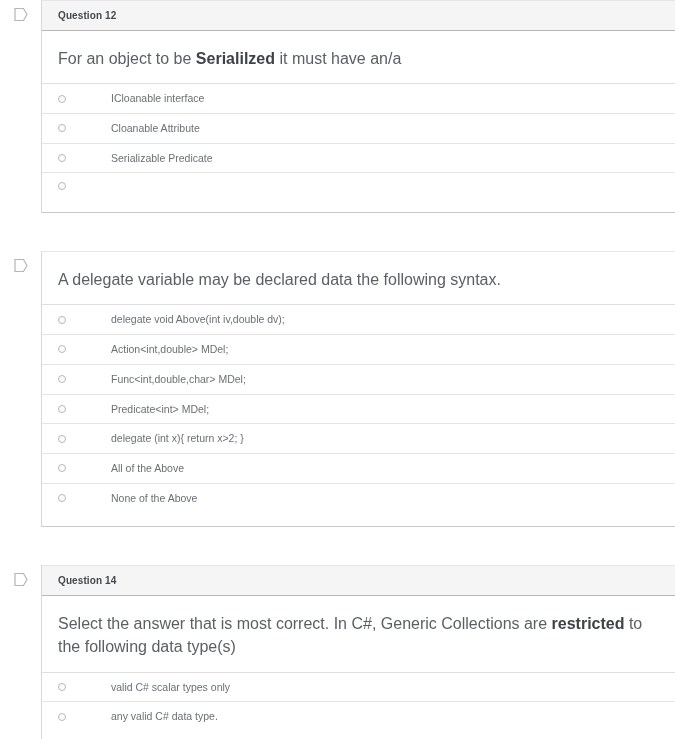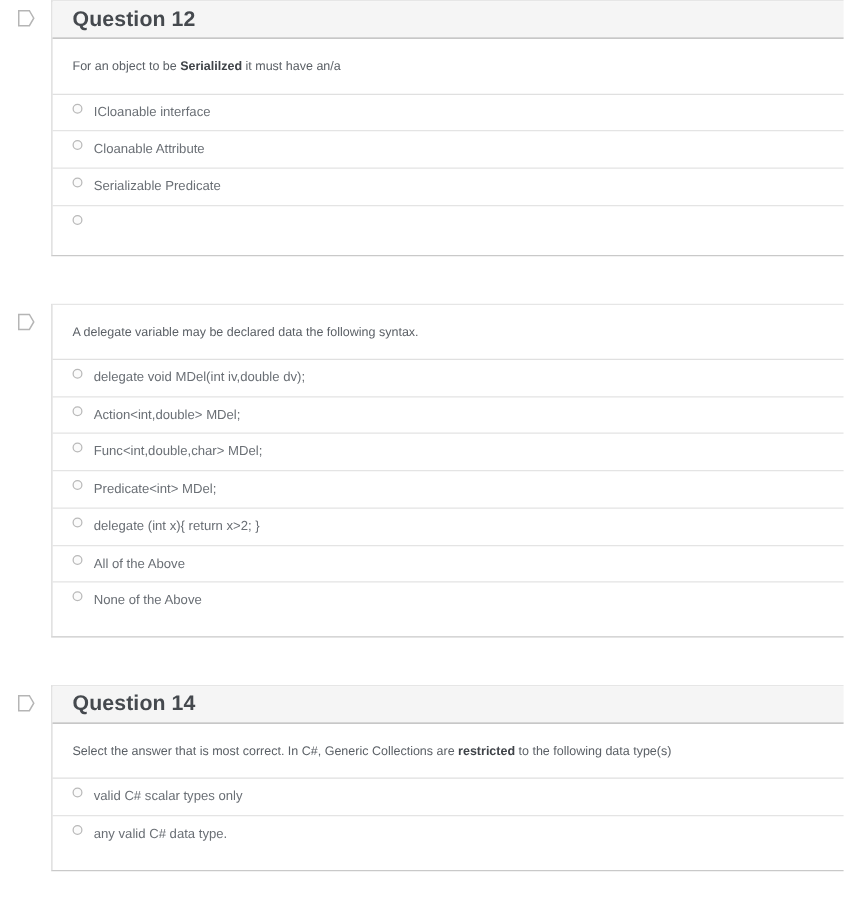--- a/index.html
+++ b/index.html
@@ -58,54 +58,55 @@
     background: #f5f5f5;
     border-bottom: 1px solid #b8b8b8;
     padding: 9px 0 9px 16px;
     height: 30px;
     box-sizing: border-box;
     display: flex;
     align-items: center;
   }
 
   .card-header-title {
-    font-size: 17px;
+    font-size: 10px;
     font-weight: bold;
     color: #45494e;
     letter-spacing: 0.1px;
   }
 
   .card-body {
     padding: 0 0 14px 0;
   }
 
   .question-text {
-    font-size: 10px;
+    font-size: 16px;
     color: #5a5f65;
     padding: 16px 14px 13px 16px;
     line-height: 1.45;
   }
   .question-text b {
     color: #3f4348;
     font-weight: bold;
   }
 
   .options-list {
     margin: 0;
     padding: 0;
     list-style: none;
   }
 
   .option-row {
     display: flex;
-    align-items: flex-start;
+    align-items: center;
     border-top: 1px solid #e4e4e4;
     padding: 7px 0 7px 16px;
     min-height: 11px;
     cursor: pointer;
+    gap: 36px;
   }
   .option-row:first-child {
     border-top: 1px solid #e0e0e0;
   }
 
   .radio-dot {
     flex: 0 0 auto;
     width: 8px;
     height: 8px;
     border-radius: 50%;
@@ -164,21 +165,21 @@
         <svg class="flag-icon" viewBox="0 0 14 15">
           <path d="M1 1.5 H9.5 L13 7.5 L9.5 13.5 H1 Z" fill="#ffffff" stroke="#b5b5b5" stroke-width="1.2"></path>
         </svg>
       </div>
       <div class="question-card">
         <div class="card-body">
           <div class="question-text"><span>A delegate variable may be declared data the following syntax.</span></div>
           <ul class="options-list">
             <li class="option-row">
               <span class="radio-dot"></span>
-              <span class="option-label">delegate void MDel(int iv,double dv);</span>
+              <span class="option-label">delegate void Above(int iv,double dv);</span>
             </li>
             <li class="option-row">
               <span class="radio-dot"></span>
               <span class="option-label">Action&lt;int,double&gt; MDel;</span>
             </li>
             <li class="option-row">
               <span class="radio-dot"></span>
               <span class="option-label">Func&lt;int,double,char&gt; MDel;</span>
             </li>
             <li class="option-row">

